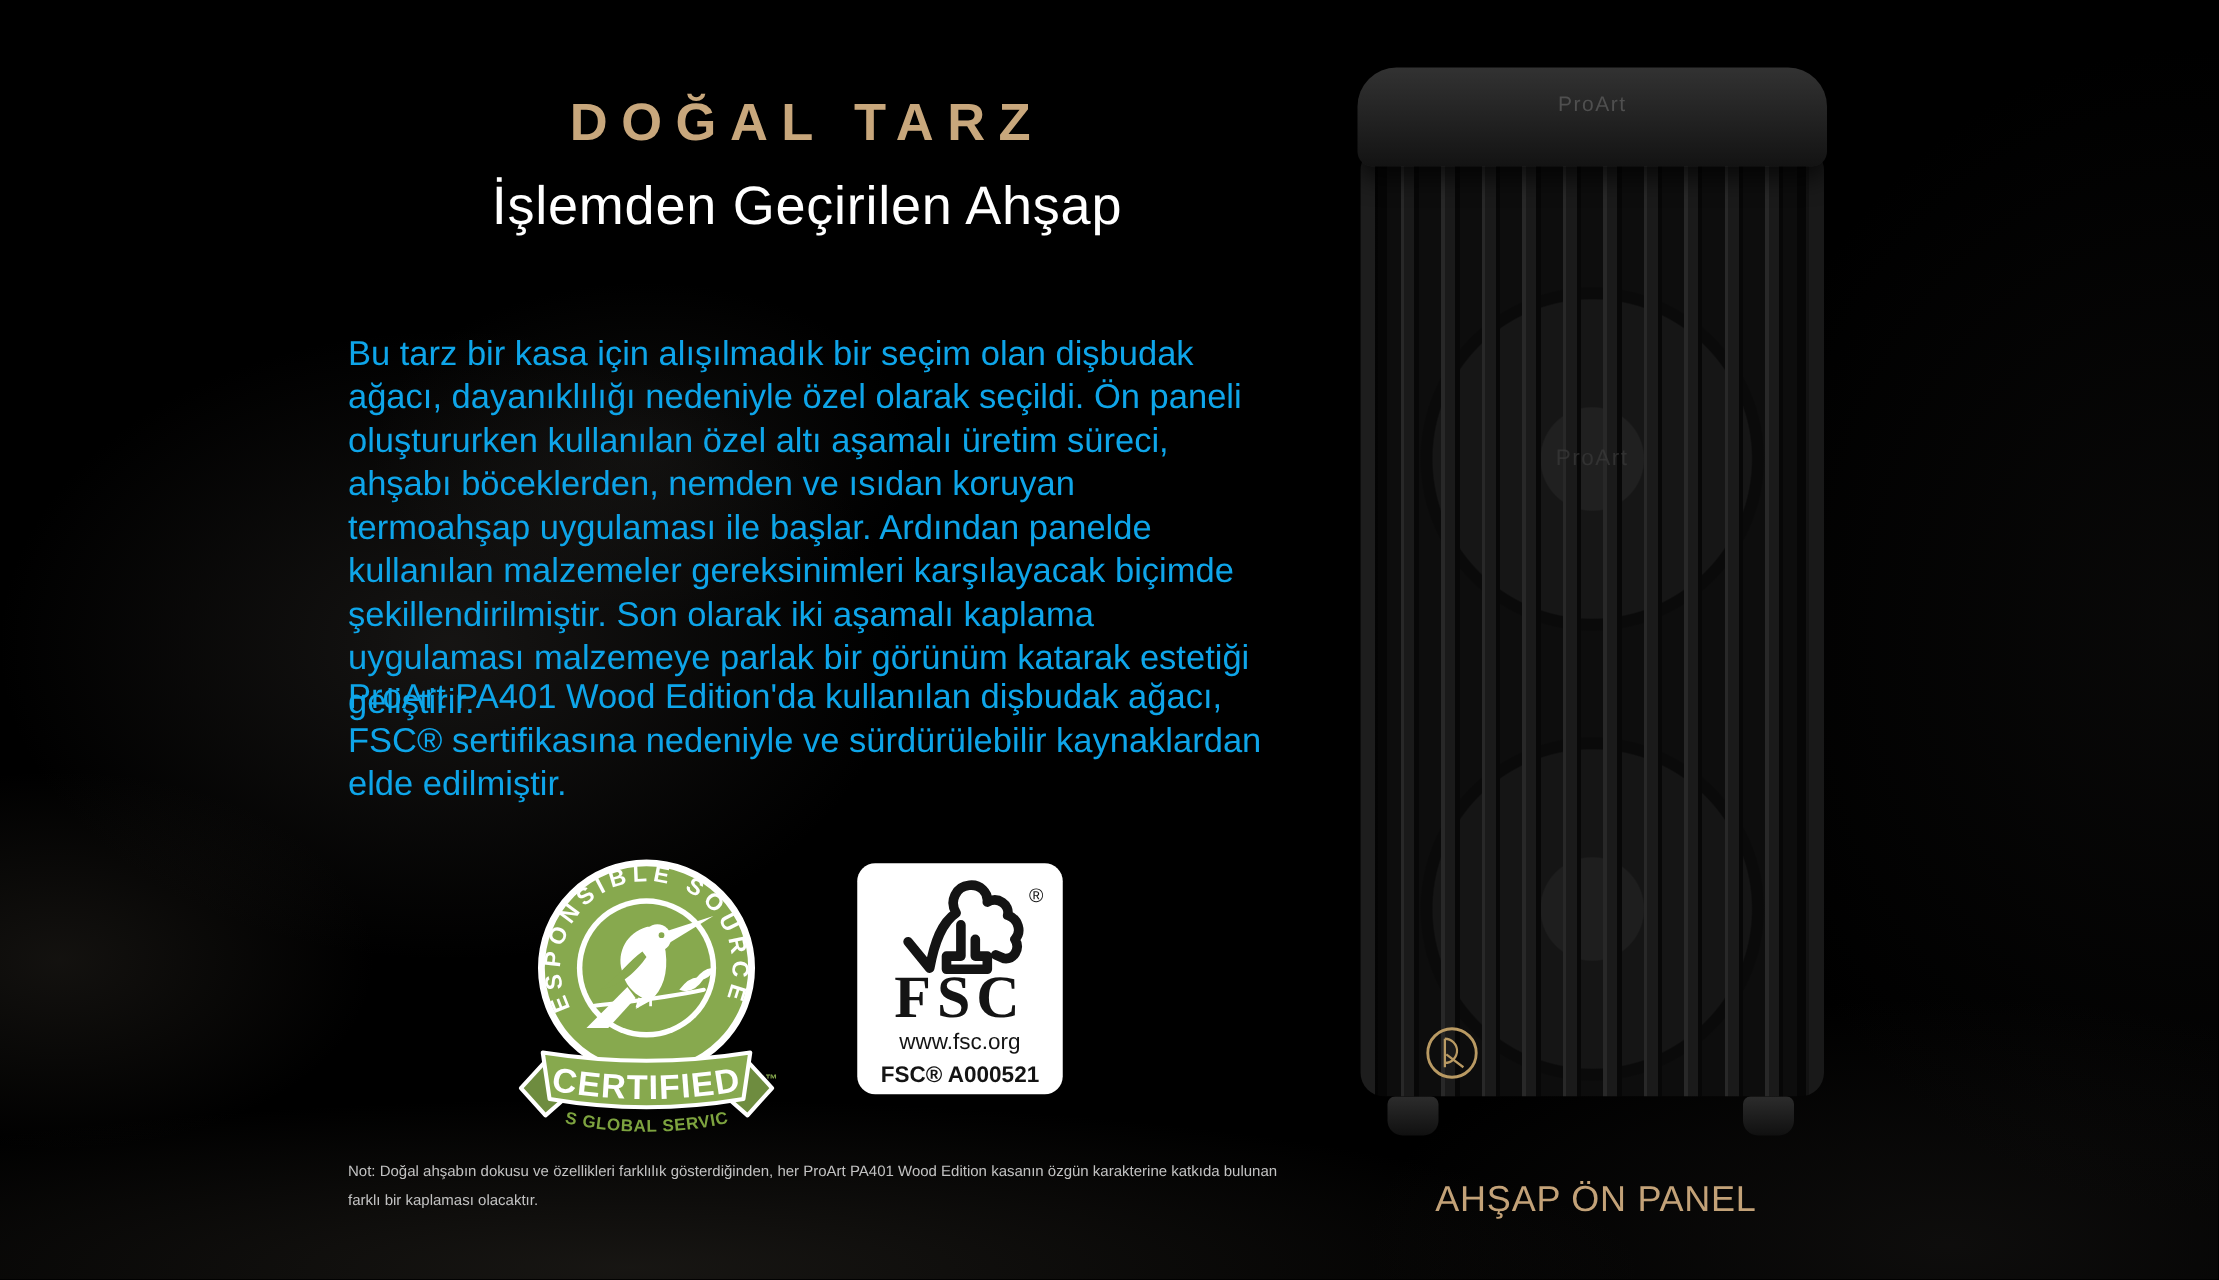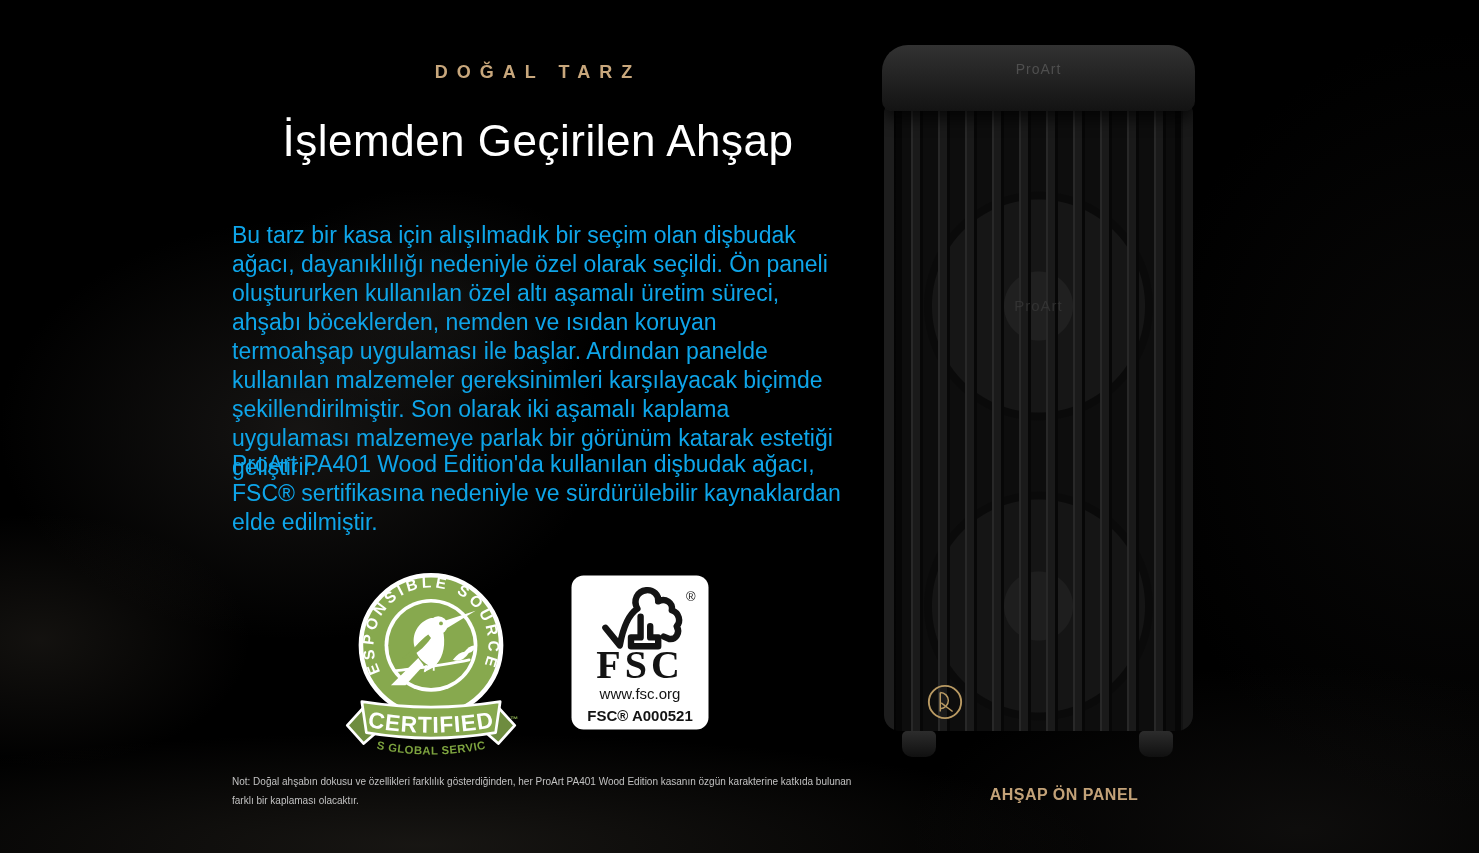--- a/index.html
+++ b/index.html
@@ -10,56 +10,56 @@
     background:
       radial-gradient(ellipse 300px 180px at 40px 640px, rgba(96,88,76,.20), transparent 70%),
       radial-gradient(ellipse 430px 300px at 300px 430px, rgba(72,68,64,.30), transparent 70%),
       radial-gradient(ellipse 260px 160px at 430px 300px, rgba(62,60,56,.22), transparent 70%),
       radial-gradient(ellipse 220px 130px at 330px 490px, rgba(0,0,0,.55), transparent 70%),
       radial-gradient(ellipse 900px 150px at 420px 845px, rgba(84,78,68,.28), transparent 75%),
       radial-gradient(ellipse 520px 220px at 1300px 830px, rgba(64,60,56,.22), transparent 75%),
       radial-gradient(ellipse 420px 520px at 1460px 420px, rgba(42,40,38,.22), transparent 75%);}
   .content{position:absolute;left:232px;top:0;width:612px;}
   .eyebrow{position:absolute;left:0;right:0;top:62px;text-align:center;
-    color:#c8a77c;font-size:18px;font-weight:bold;letter-spacing:9px;}
+    color:#c8a77c;font-size:35px;font-weight:bold;letter-spacing:9px;}
   .hero-title{position:absolute;left:-30px;right:-30px;top:116px;margin:0;text-align:center;
-    color:#fff;font-size:44px;font-weight:500;letter-spacing:.5px;}
+    color:#fff;font-size:36px;font-weight:500;letter-spacing:.5px;}
   .body-p{position:absolute;left:0;width:612px;margin:0;
     color:#0ea5e9;font-size:23px;line-height:29px;font-weight:400;}
   .p1{top:221px;}
   .p2{top:450px;}
   .note{position:absolute;left:0;top:772px;width:640px;margin:0;
     color:#c2c2c2;font-size:10px;line-height:19px;}
   .logos{position:absolute;left:0;top:565px;width:612px;height:200px;}
   .scs{position:absolute;left:108px;top:0;}
   .fsc{position:absolute;left:338px;top:9px;}
   svg text{font-family:"Liberation Sans",sans-serif;}
   .serif{font-family:"Liberation Serif",serif;}
   
-  .case{position:absolute;left:882px;top:45px;width:313px;height:712px;}
+  .case{position:absolute;left:905px;top:45px;width:313px;height:712px;}
   .case-top{position:relative;height:66px;border-radius:26px 26px 10px 10px;z-index:2;
     background:linear-gradient(180deg,#323232 0%,#242424 45%,#131313 100%);
     box-shadow:0 8px 16px rgba(0,0,0,.65);text-align:center;}
   .case-top span{display:inline-block;margin-top:16px;color:#4f4f4f;font-size:14px;letter-spacing:1px;}
   .case-front{position:absolute;left:2px;right:2px;top:56px;bottom:26px;z-index:1;
     border-radius:12px 12px 16px 16px;
     background:
       linear-gradient(90deg,#1d1d1d 0 10px,rgba(0,0,0,.55) 10px 18px,rgba(0,0,0,0) 18px calc(100% - 18px),rgba(0,0,0,.55) calc(100% - 18px) calc(100% - 10px),#191919 calc(100% - 10px)),
       repeating-linear-gradient(90deg,#282828 0 2px,#1a1a1a 2px 9px,#070707 9px 12px,rgba(0,0,0,0) 12px 27px),
       radial-gradient(circle 114px at 50% 205px,#202020 0 34px,#161616 35px 106px,#0a0a0a 107px 114px,rgba(0,0,0,0) 115px),
       radial-gradient(circle 114px at 50% 505px,#1e1e1e 0 34px,#151515 35px 106px,#0a0a0a 107px 114px,rgba(0,0,0,0) 115px),
       linear-gradient(#0d0d0d,#0d0d0d);}
   .fan-brand{position:absolute;left:0;right:0;top:196px;text-align:center;
     color:#3c3c3c;font-size:15px;opacity:.65;letter-spacing:1px;}
   .emblem{position:absolute;left:44px;top:638px;width:38px;height:38px;z-index:3;}
   .foot{position:absolute;bottom:0;width:34px;height:26px;z-index:0;
     background:linear-gradient(180deg,#2c2c2c,#101010);border-radius:5px 5px 10px 10px;}
   .foot-left{left:20px;} .foot-right{right:22px;}
   .caption-wrap{position:absolute;left:888px;top:786px;width:352px;text-align:center;}
-  .caption-title{color:#c3a278;font-size:16px;font-weight:bold;letter-spacing:.5px;}
+  .caption-title{color:#c3a278;font-size:24px;font-weight:normal;letter-spacing:.5px;}
   .caption-sub{margin-top:6px;color:#ded9d2;font-size:17.5px;}
 </style>
 </head>
 <body>
 
 <div class="page">
   <div class="bg"></div>
 
   <div class="content">
     <div class="eyebrow">DOĞAL TARZ</div>

